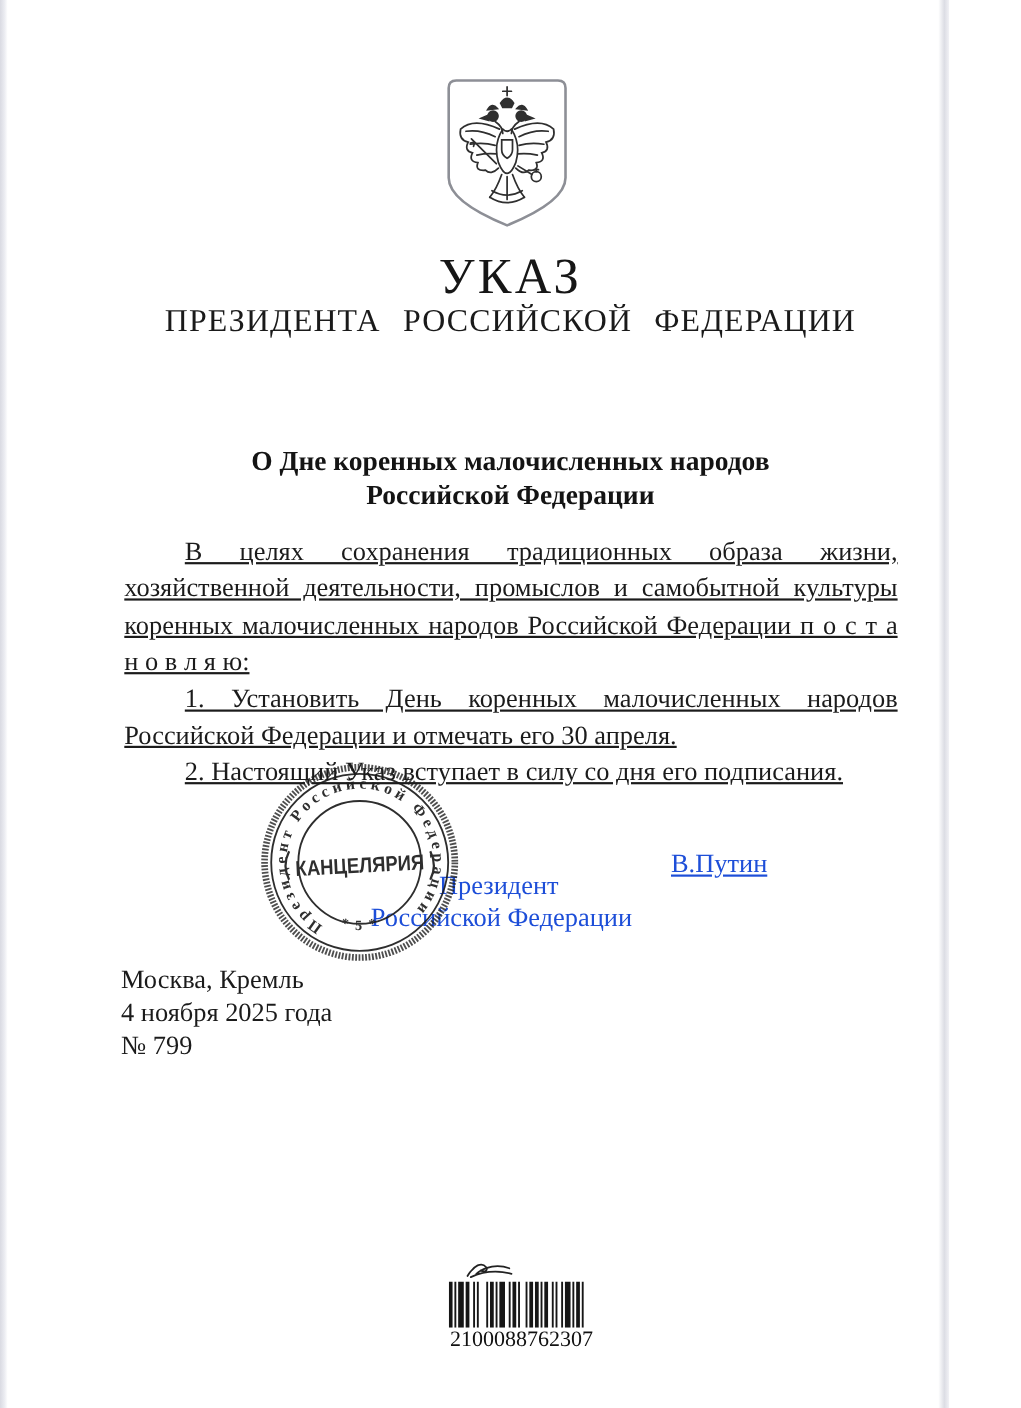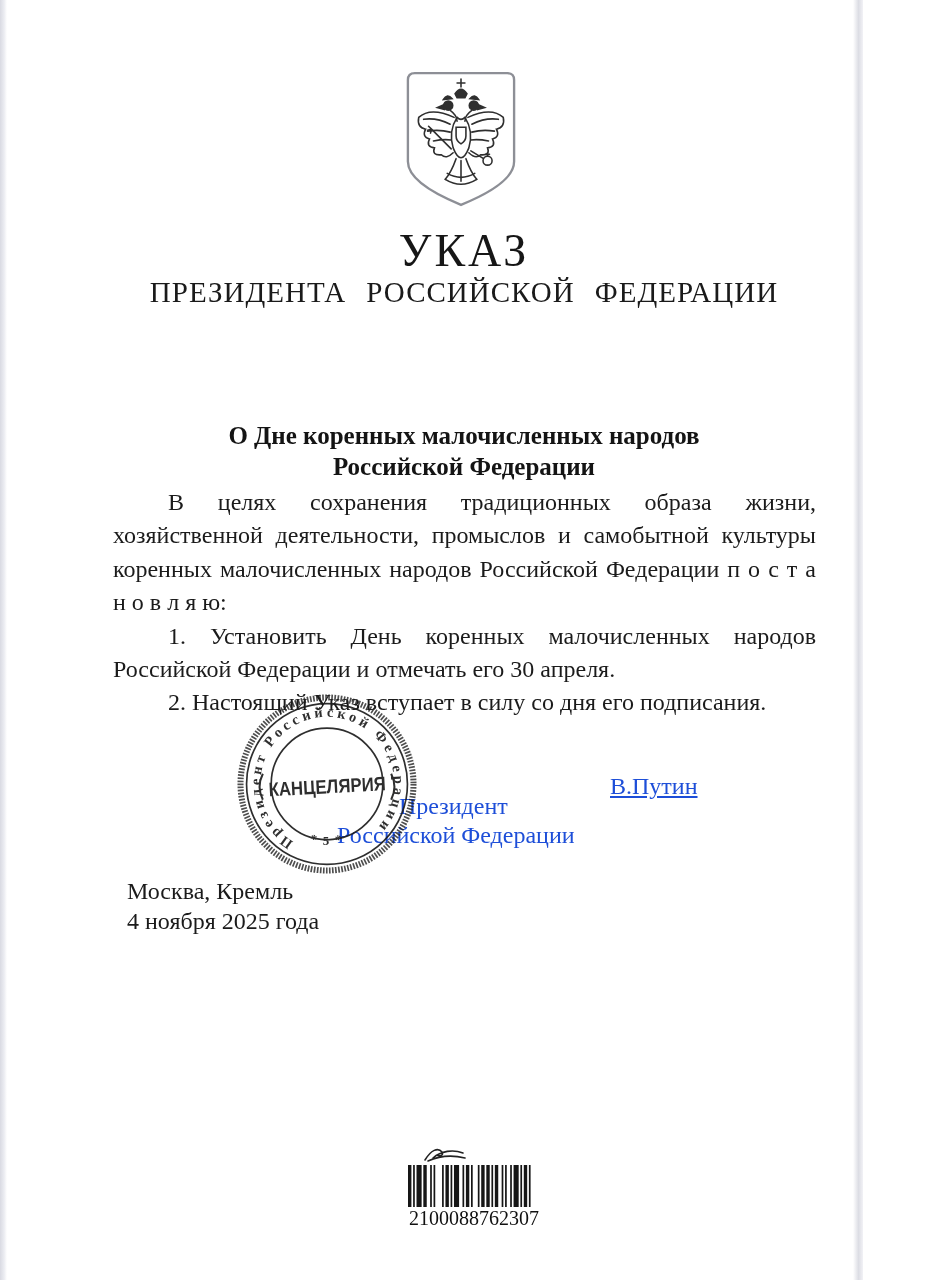--- a/index.html
+++ b/index.html
@@ -24,33 +24,33 @@
   .doc-title{
     position:absolute;left:0;top:224px;width:928px;
     text-align:center;font-size:46px;letter-spacing:3px;color:#161616;
   }
   .issuer{
     position:absolute;left:0;top:276px;width:928px;
     text-align:center;font-size:29px;letter-spacing:1px;word-spacing:12px;color:#1a1a1a;
   }
   .subject{
     position:absolute;left:114px;top:404px;width:700px;
-    text-align:center;font-weight:bold;font-size:25px;line-height:31px;color:#141414;margin-top:16px;
+    text-align:center;font-weight:bold;font-size:25px;line-height:31px;color:#141414;
   }
   .body-text{
     position:absolute;left:113px;top:486px;width:703px;
     font-size:24px;line-height:33.4px;text-align:justify;color:#1b1b1b;
   }
-  .body-text p{margin:0;text-indent:55px;}
+  .body-text p{margin:0;text-indent:55px;text-decoration:underline;}
   .sig-line{position:absolute;font-size:24px;color:#1d4ed8;white-space:nowrap;}
   .sig-title1{left:399px;top:793px;}
   .sig-title2{left:337px;top:822px;}
   .sig-name{left:610px;top:773px;text-decoration:underline;}
   .footer-block{
-    position:absolute;left:127px;top:876px;
+    position:absolute;left:110px;top:876px;
     font-size:24px;line-height:30px;color:#1b1b1b;
   }
   .stamp{
     position:absolute;left:234px;top:691px;width:186px;height:186px;
     opacity:.92;z-index:2;
   }
   .barcode-wrap{position:absolute;left:408px;top:1144px;width:132px;}
   .squiggle{display:block;margin-left:14px;}
   .bars{display:block;margin-top:1px;}
   .barcode-digits{
@@ -139,20 +139,21 @@
       <text font-family="Liberation Serif, serif" font-size="14" font-weight="bold" letter-spacing="2">
         <textPath href="#ringBottomPath" startOffset="50%" text-anchor="middle">* 5 *</textPath>
       </text>
       <text x="100" y="110" text-anchor="middle" transform="rotate(-3 100 100)" font-family="Liberation Sans, sans-serif" font-size="21" font-weight="bold" textLength="126" lengthAdjust="spacingAndGlyphs">КАНЦЕЛЯРИЯ</text>
     </g>
   </svg>
 
   <div class="footer-block">
     <div>Москва, Кремль</div>
     <div>4 ноября 2025 года</div>
+    <div>№ 799</div>
   </div>
 
   <div class="barcode-wrap">
     <svg class="squiggle" width="46" height="20" viewBox="0 0 46 20">
       <path d="M3,16 C9,6 16,3 20,8 C22,11 18,13 15,11 M11,14 C19,7 31,5 41,9 M6,17 C17,12 31,11 43,14" fill="none" stroke="#222" stroke-width="1.6" stroke-linecap="round"></path>
     </svg>
     <svg id="barsSvg" class="bars" width="126" height="42" preserveAspectRatio="none" viewBox="0 0 74 42">
         <rect x="0" y="0" width="2" height="42" fill="#161616"></rect>
         <rect x="3" y="0" width="1" height="42" fill="#161616"></rect>
         <rect x="5" y="0" width="3" height="42" fill="#161616"></rect>

